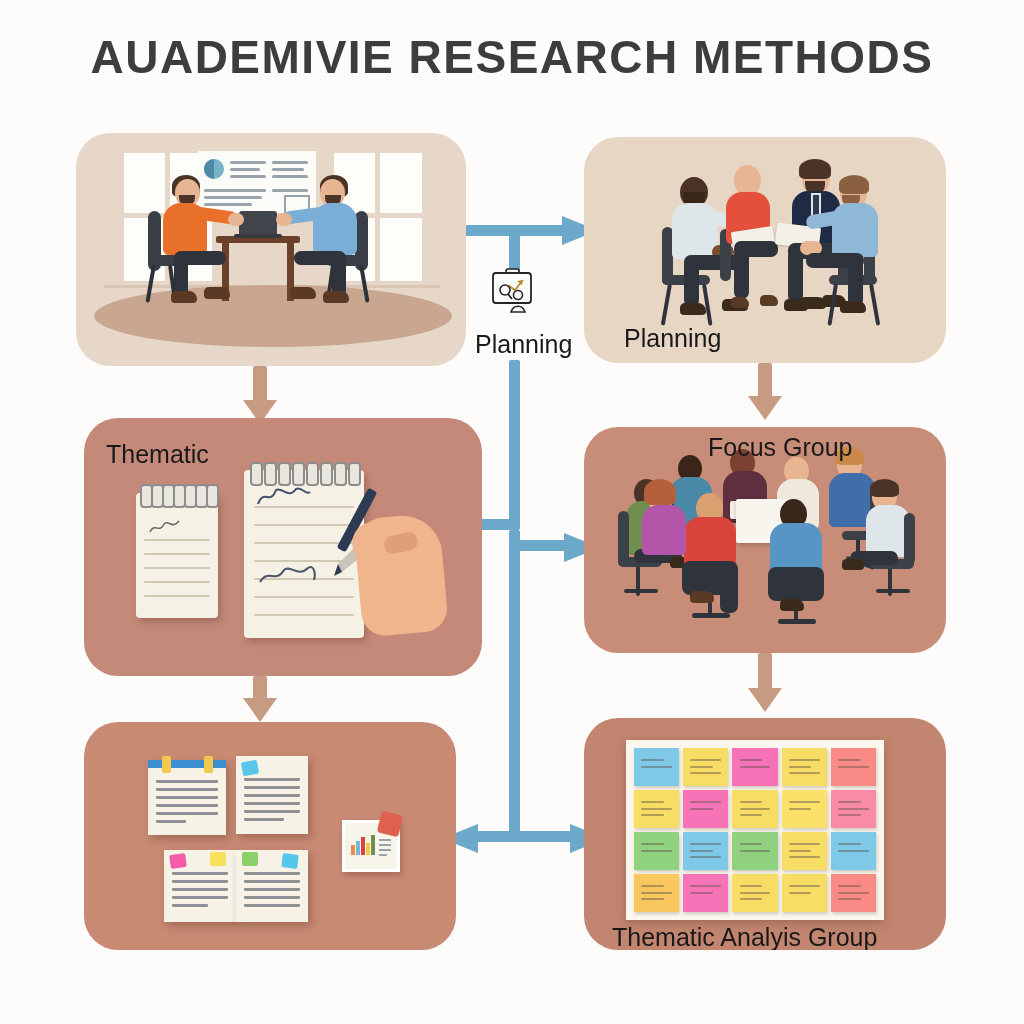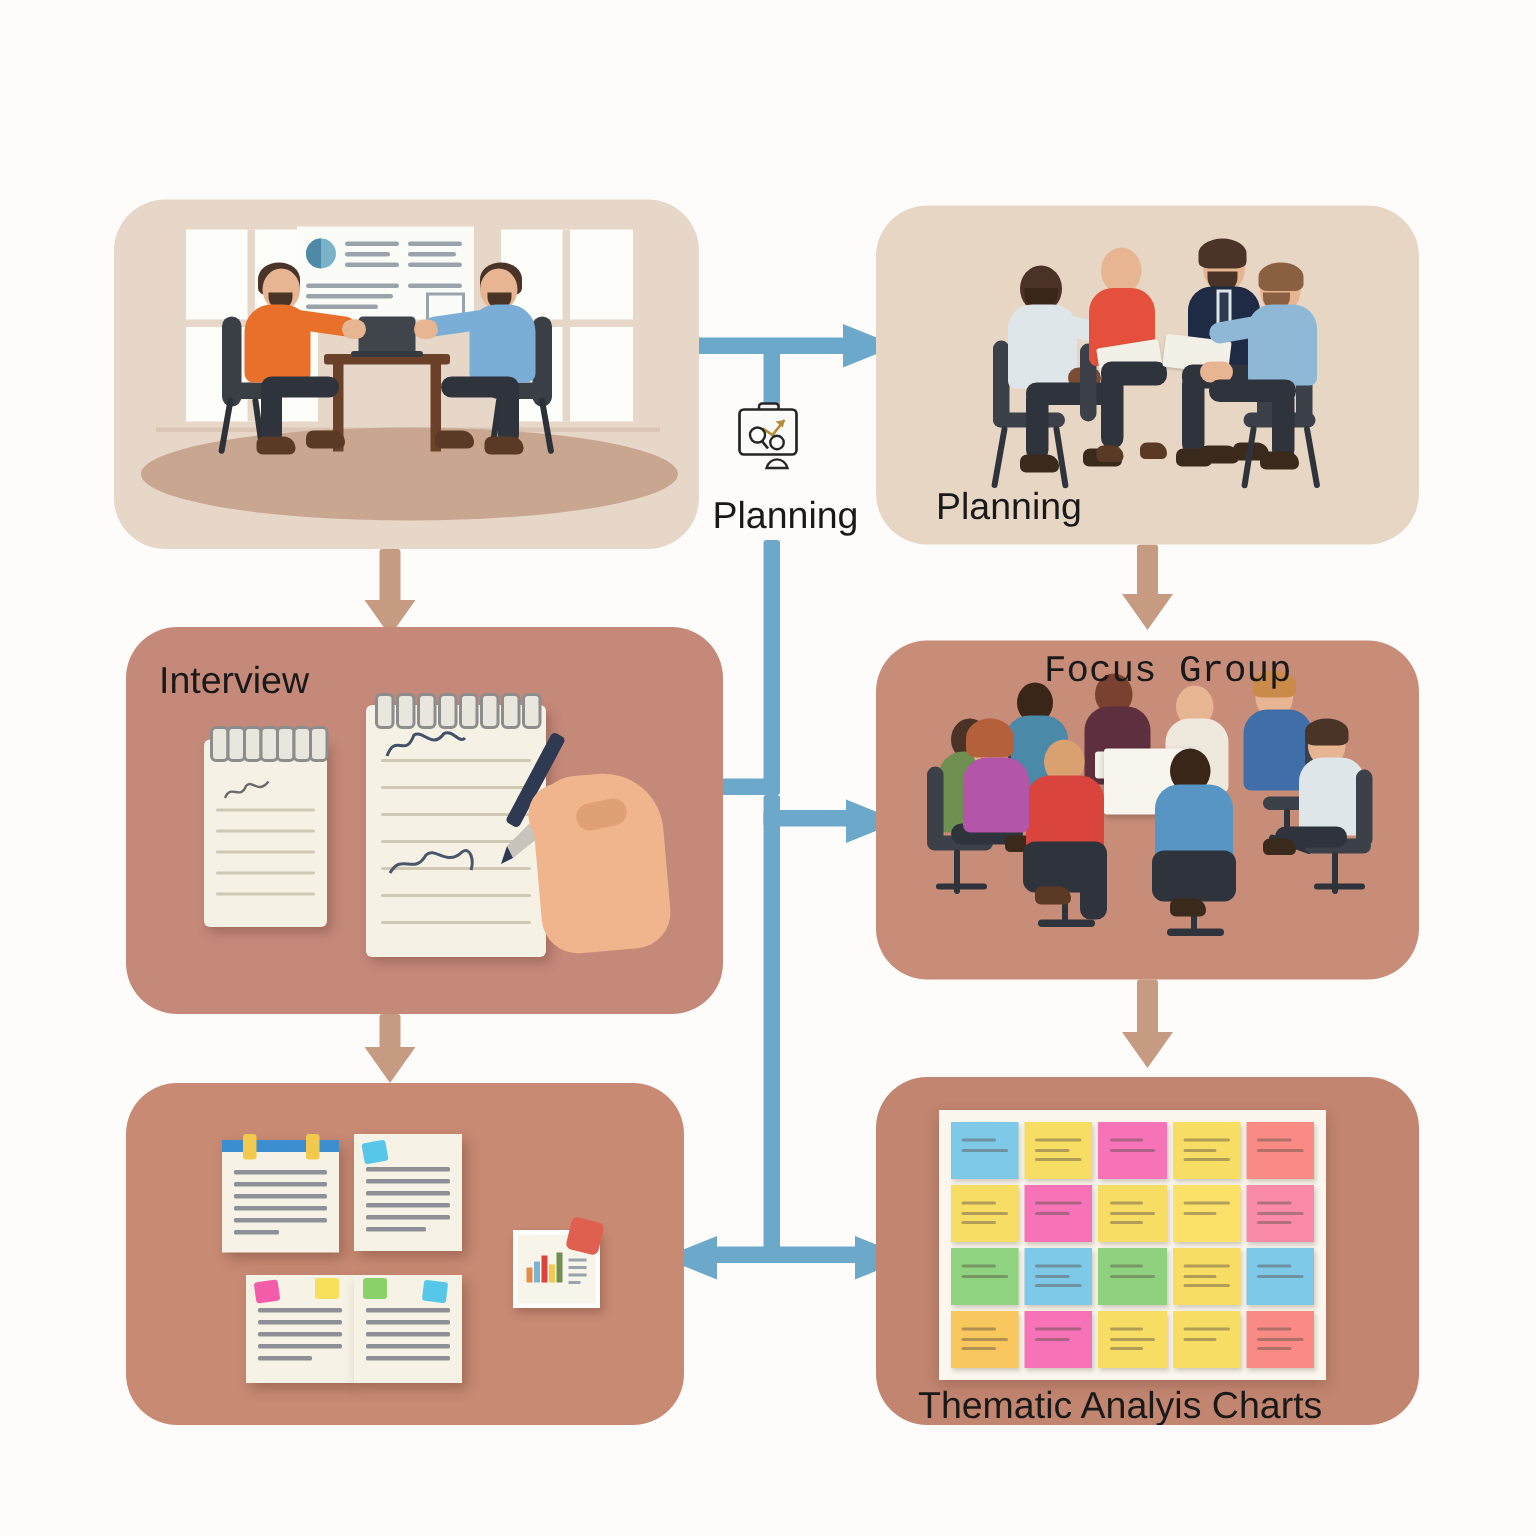--- a/index.html
+++ b/index.html
@@ -91,20 +91,21 @@
   .sq-line{position:absolute;height:2px;border-radius:1px;background:rgba(90,80,70,.45);}
 
   
   .plan-icon{position:absolute;}
 </style>
 </head>
 <body>
 
 <div id="stage">
 
+  <div class="title">AUADEMIVIE RESEARCH METHODS</div>
 
   <div class="conn" style="left:0;top:0;width:1024px;height:1024px;">
     <svg width="1024" height="1024" viewBox="0 0 1024 1024">
       <g fill="#6ba8c9">
 
         <rect x="455" y="225" width="120" height="11" rx="2"></rect>
         <polygon points="562,216 598,230.5 562,245"></polygon>
       </g>
       <g fill="#6ba8c9">
         <rect x="509" y="230" width="11" height="48" rx="2"></rect>
@@ -271,21 +272,21 @@
       <div style="position:absolute;left:216px;top:104px;width:22px;height:14px;background:#e8b593;border-radius:7px;"></div>
       <div class="leg" style="left:222px;top:116px;width:58px;height:15px;"></div>
       <div class="leg" style="left:264px;top:122px;width:15px;height:48px;"></div>
       <div class="shoe" style="left:216px;top:160px;width:26px;height:12px;background:#3a2a1c;"></div>
       <div class="shoe" style="left:256px;top:164px;width:26px;height:12px;background:#3a2a1c;"></div>
     </div>
     <div class="card-label" style="left:40px;bottom:10px;">Planning</div>
   </div>
 
   <div class="card" id="card-notes">
-    <div class="card-label" style="left:22px;top:22px;">Interview</div>
+    <div class="card-label" style="left:22px;top:22px;">Thematic</div>
 
     <div class="pad" style="left:52px;top:75px;width:82px;height:125px;">
       <div class="pad-line" style="left:8px;top:46px;width:66px;"></div>
       <div class="pad-line" style="left:8px;top:60px;width:66px;"></div>
       <div class="pad-line" style="left:8px;top:74px;width:66px;"></div>
       <div class="pad-line" style="left:8px;top:88px;width:66px;"></div>
       <div class="pad-line" style="left:8px;top:102px;width:66px;"></div>
       <svg style="position:absolute;left:12px;top:25px;" width="34" height="18">
         <path d="M2,14 C6,4 12,16 16,6 C20,1 24,12 31,3" stroke="#6b6b6b" stroke-width="1.6" fill="none"></path>
       </svg>
@@ -328,21 +329,21 @@
         <polygon points="22,0 28,10 8,26 4,18" fill="#c9c4bb"></polygon>
         <polygon points="8,26 4,18 0,30" fill="#2d3a52"></polygon>
       </svg>
       <div class="hand" style="left:274px;top:98px;width:86px;height:118px;transform:rotate(-5deg);"></div>
       <div style="position:absolute;left:268px;top:104px;width:44px;height:40px;background:#f0b58c;border-radius:24px 10px 8px 22px;transform:rotate(-14deg);"></div>
       <div style="position:absolute;left:300px;top:116px;width:34px;height:18px;background:#e0a077;border-radius:9px;transform:rotate(-12deg);"></div>
     </div>
   </div>
 
   <div class="card" id="card-focus">
-    <div class="card-label" style="left:112px;top:6px;font-family:Liberation Mono, monospace;">Focus Group</div>
+    <div class="card-label" style="left:124px;top:6px;">Focus Group</div>
 
     <div>
       <div class="p-head" style="left:94px;top:28px;width:24px;height:27px;background:#3a2519;"></div>
       <div class="p-torso" style="left:86px;top:50px;width:42px;height:50px;background:#4a8aa8;"></div>
       <div class="p-chair" style="left:80px;top:60px;width:10px;height:46px;"></div>
     </div>
     <div>
       <div class="p-head" style="left:146px;top:22px;width:25px;height:28px;background:#7a4030;"></div>
       <div class="p-torso" style="left:139px;top:44px;width:44px;height:52px;background:#5e2f3e;"></div>
       <div class="p-doc" style="left:146px;top:74px;width:32px;height:18px;"></div>
@@ -551,21 +552,21 @@
         <div class="sticky" style="left: 155.6px; top: 134px; width: 45.2px; height: 38px; background: rgb(248, 221, 100);">
           <div class="sq-line" style="left: 7.232px; top: 11.4px; width: 30.736px;"></div>
           <div class="sq-line" style="left: 7.232px; top: 17.86px; width: 22.6px;"></div>
         </div>
         <div class="sticky" style="left: 204.8px; top: 134px; width: 45.2px; height: 38px; background: rgb(249, 138, 134);">
           <div class="sq-line" style="left: 7.232px; top: 11.4px; width: 22.6px;"></div>
           <div class="sq-line" style="left: 7.232px; top: 17.86px; width: 30.736px;"></div>
           <div class="sq-line" style="left: 7.232px; top: 24.32px; width: 22.6px;"></div>
         </div>
       </div>
-    <div class="card-label" style="left:28px;bottom:-2px;">Thematic Analyis Charts</div>
+    <div class="card-label" style="left:28px;bottom:-2px;">Thematic Analyis Group</div>
   </div>
 
   <div class="plan-icon" style="left:489px;top:268px;width:48px;height:46px;">
     <svg width="48" height="46" viewBox="0 0 48 46">
       <rect x="17" y="1" width="13" height="6" rx="2" fill="#f4f4f2" stroke="#262626" stroke-width="1.6"></rect>
       <rect x="4" y="5" width="38" height="30" rx="3" fill="#fbfbf9" stroke="#262626" stroke-width="1.8"></rect>
       <path d="M12 26 L20 18 L26 22 L34 12" stroke="#b58a34" stroke-width="1.8" fill="none"></path>
       <polygon points="34,12 28,13 33,17" fill="#b58a34"></polygon>
       <circle cx="16" cy="22" r="5" fill="#ffffff" stroke="#262626" stroke-width="1.6"></circle>
       <line x1="19" y1="26" x2="23" y2="31" stroke="#262626" stroke-width="1.8"></line>

